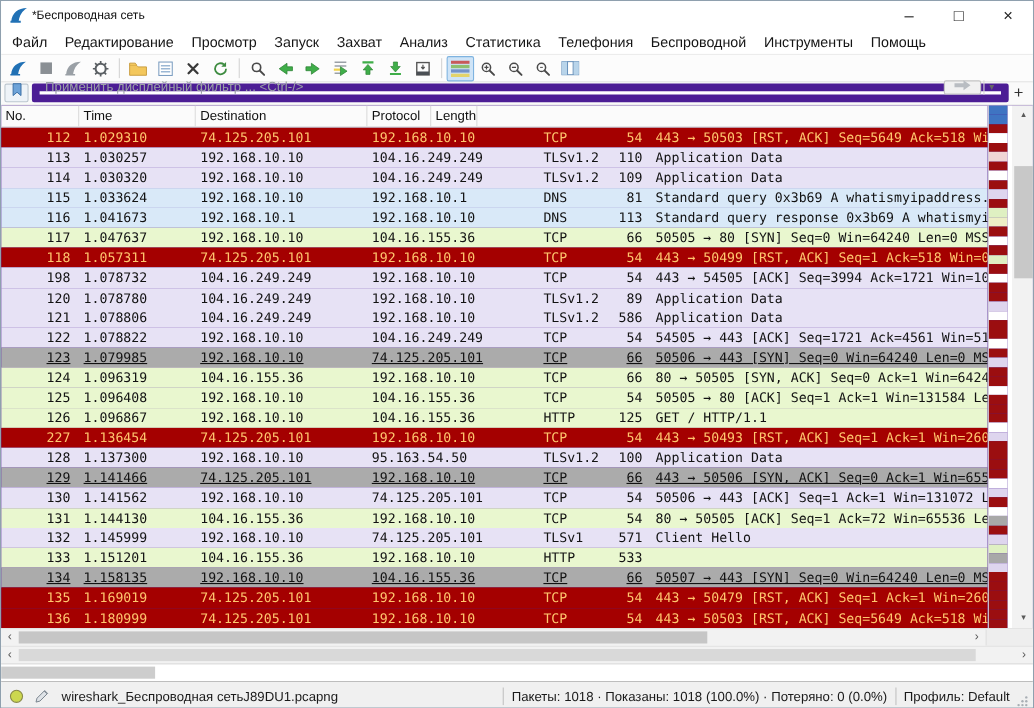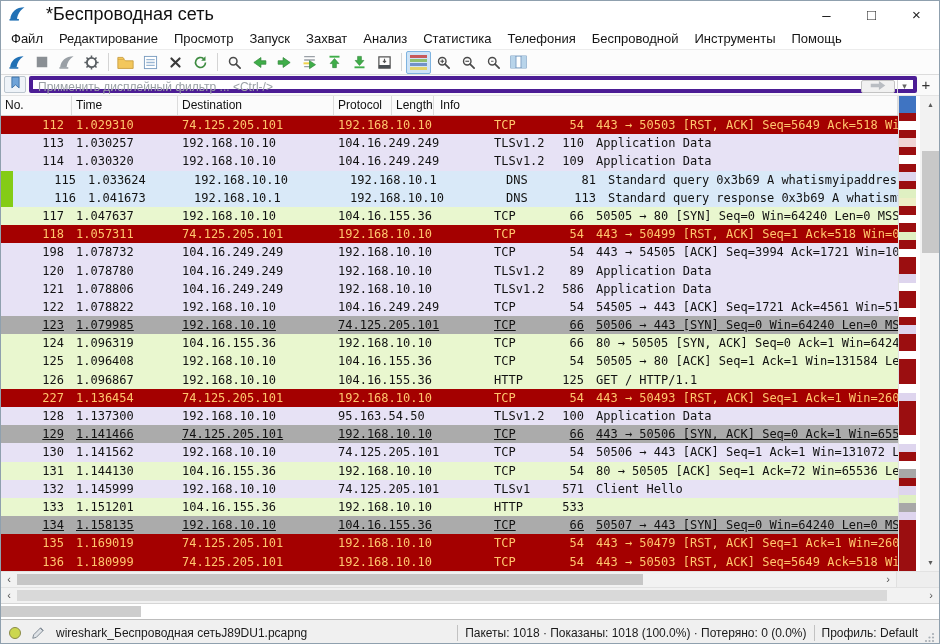--- a/index.html
+++ b/index.html
@@ -9,69 +9,69 @@
     --green-bg:#e9f7cf; --gray-bg:#ababab; --row-fg:#121212; --accent:#2d7cc4;
   }
   .window{
     width:940px; height:644px; background:#ffffff;
     border:1px solid #8fa0ae; font-family:"Liberation Sans", sans-serif;
     display:flex; flex-direction:column; overflow:hidden; position:relative;
   }
   
   .titlebar{ height:26px; display:flex; align-items:center; background:#ffffff; flex:0 0 26px;}
   .app-icon{ margin-left:7px; display:flex; }
-  .title{ margin-left:20px; font-size:18px; color:#111; }
+  .title{ margin-left:3px; font-size:11px; color:#111; }
   .win-buttons{ margin-left:auto; display:flex; height:100%; }
   .win-btn{ width:45px; height:100%; display:flex; align-items:center; justify-content:center;
     font-size:15px; color:#222; cursor:default; }
   
   .menubar{ height:22px; flex:0 0 22px; display:flex; align-items:center; background:#ffffff; padding-left:2px; }
   .menu-item{ padding:0 8px; font-size:13px; color:#151515; height:100%; display:flex; align-items:center; }
   
   .toolbar{ height:26px; flex:0 0 26px; background:#fcfcfc; border-top:1px solid #ececec;
     border-bottom:1px solid #dcdcdc; display:flex; align-items:center; padding-left:3px; }
   .tbtn{ width:25px; height:23px; display:flex; align-items:center; justify-content:center;
     border:1px solid transparent; border-radius:2px; background:transparent; }
   .tbtn.active{ background:#cfe4f7; border-color:#7eb3e0; }
   .tsep{ width:1px; height:18px; background:#d4d4d4; margin:0 4px; }
   .ticon{ display:flex; }
   
   .filterbar{ height:21px; flex:0 0 21px; background:#fafafa; display:flex; align-items:center;
     padding:0 4px 2px 3px; border-bottom:1px solid #e4e4e4;}
   .bookmark-btn{ width:22px; height:17px; border:1px solid #bcc6cf; background:#eef3f8; border-radius:2px;
     display:flex; align-items:center; justify-content:center; margin-right:3px; }
-  .filter-input{ flex:1; height:17px; border:4px solid #4c1d95; border-radius:2px; background:#fff;
-    display:flex; align-items:flex-start; padding-left:5px; position:relative; }
+  .filter-input{ flex:1; height:17px; border:7px solid #4c1d95; border-radius:2px; background:#fff;
+    display:flex; align-items:flex-end; padding-left:5px; position:relative; }
   .placeholder{ color:#9aa0a6; font-size:12px; white-space:nowrap; overflow:hidden; }
   .apply-btn{ margin-left:auto; width:34px; height:13px; background:#f1f1f1; border:1px solid #c3c3c3;
     border-radius:2px; display:flex; align-items:center; justify-content:center; }
   .apply-caret{ width:14px; font-size:9px; color:#666; text-align:center; border-left:1px solid #d7d7d7;
     height:13px; line-height:13px; margin:0 2px; }
   .add-btn{ width:18px; border:none; background:transparent; font-size:15px; color:#333; line-height:17px; }
   
-  .packet-area{ height:475px; flex:0 0 475px; display:flex; background:#84cc16; }
+  .packet-area{ height:475px; flex:0 0 475px; display:flex; background:#4c1d95; }
   .ptable{ width:897px; flex:0 0 897px; display:flex; flex-direction:column; overflow:hidden; }
   .thead{ height:20px; flex:0 0 20px; display:flex; background:#fbfbfb; border-bottom:1px solid #cfcfcf;
     font-size:12px; color:#111; }
   .hc{ line-height:19px; padding-left:4px; border-right:1px solid #dcdcdc; overflow:hidden; white-space:nowrap; }
   .tbody{ flex:1; overflow:hidden; font-family:"DejaVu Sans Mono", monospace; font-size:12px; color:var(--row-fg); }
   .prow{ height:18.2px; line-height:18.2px; display:flex; white-space:nowrap; }
   .cell{ overflow:hidden; }
   .c0{ width:71px; flex:0 0 71px; text-align:right; padding-right:8px; }
   .c1{ width:106px; flex:0 0 106px; padding-left:4px; }
   .c2{ width:156px; flex:0 0 156px; padding-left:4px; }
   .c3{ width:156px; flex:0 0 156px; padding-left:4px; }
   .c4{ width:58px; flex:0 0 58px; padding-left:4px; }
   .c5{ width:42px; flex:0 0 42px; text-align:right; padding-right:6px; }
   .c6{ flex:1; padding-left:6px; }
   .thead .c0{ text-align:left; padding-left:4px; }
   .thead .c5{ text-align:left; padding-left:4px; }
   .prow.red{ background:var(--red-bg); color:var(--red-fg); }
   .prow.lavender{ background:var(--lavender-bg); }
-  .prow.blue{ background:var(--blue-bg);margin-left:12px; }
+  .prow.blue{ background:var(--blue-bg); }
   .prow.green{ background:var(--green-bg);align-items:flex-end; }
   .prow.gray{ background:var(--gray-bg);text-decoration:underline; }
   
   .minimap{ width:18px; flex:0 0 18px; display:flex; flex-direction:column; border-left:1px solid #e0e0e0; }
   .stripe{ flex:1; }
   .mgap{ width:4px; flex:0 0 4px; background:#ffffff; }
   .vscroll{ width:21px; flex:0 0 21px; background:#f2f2f2; display:flex; flex-direction:column; }
   .varrow{ height:17px; flex:0 0 17px; display:flex; align-items:center; justify-content:center;
     font-size:7px; color:#5a5a5a; }
   .vtrack{ flex:1; position:relative; }
@@ -327,21 +327,20 @@
   </div>
 
   <div class="packet-area">
     <div class="ptable">
       <div class="thead" id="thead">
           <div class="hc c0">No.</div>
           <div class="hc c1">Time</div>
           <div class="hc c3">Destination</div>
           <div class="hc c4">Protocol</div>
           <div class="hc c5">Length</div>
-          <div class="hc c6">Info</div>
         </div>
       <div class="tbody" id="tbody">
           <div class="prow red">
             <span class="cell c0">112</span>
             <span class="cell c1">1.029310</span>
             <span class="cell c2">74.125.205.101</span>
             <span class="cell c3">192.168.10.10</span>
             <span class="cell c4">TCP</span>
             <span class="cell c5">54</span>
             <span class="cell c6">443 → 50503 [RST, ACK] Seq=5649 Ack=518 Win=0 Len=0</span>

